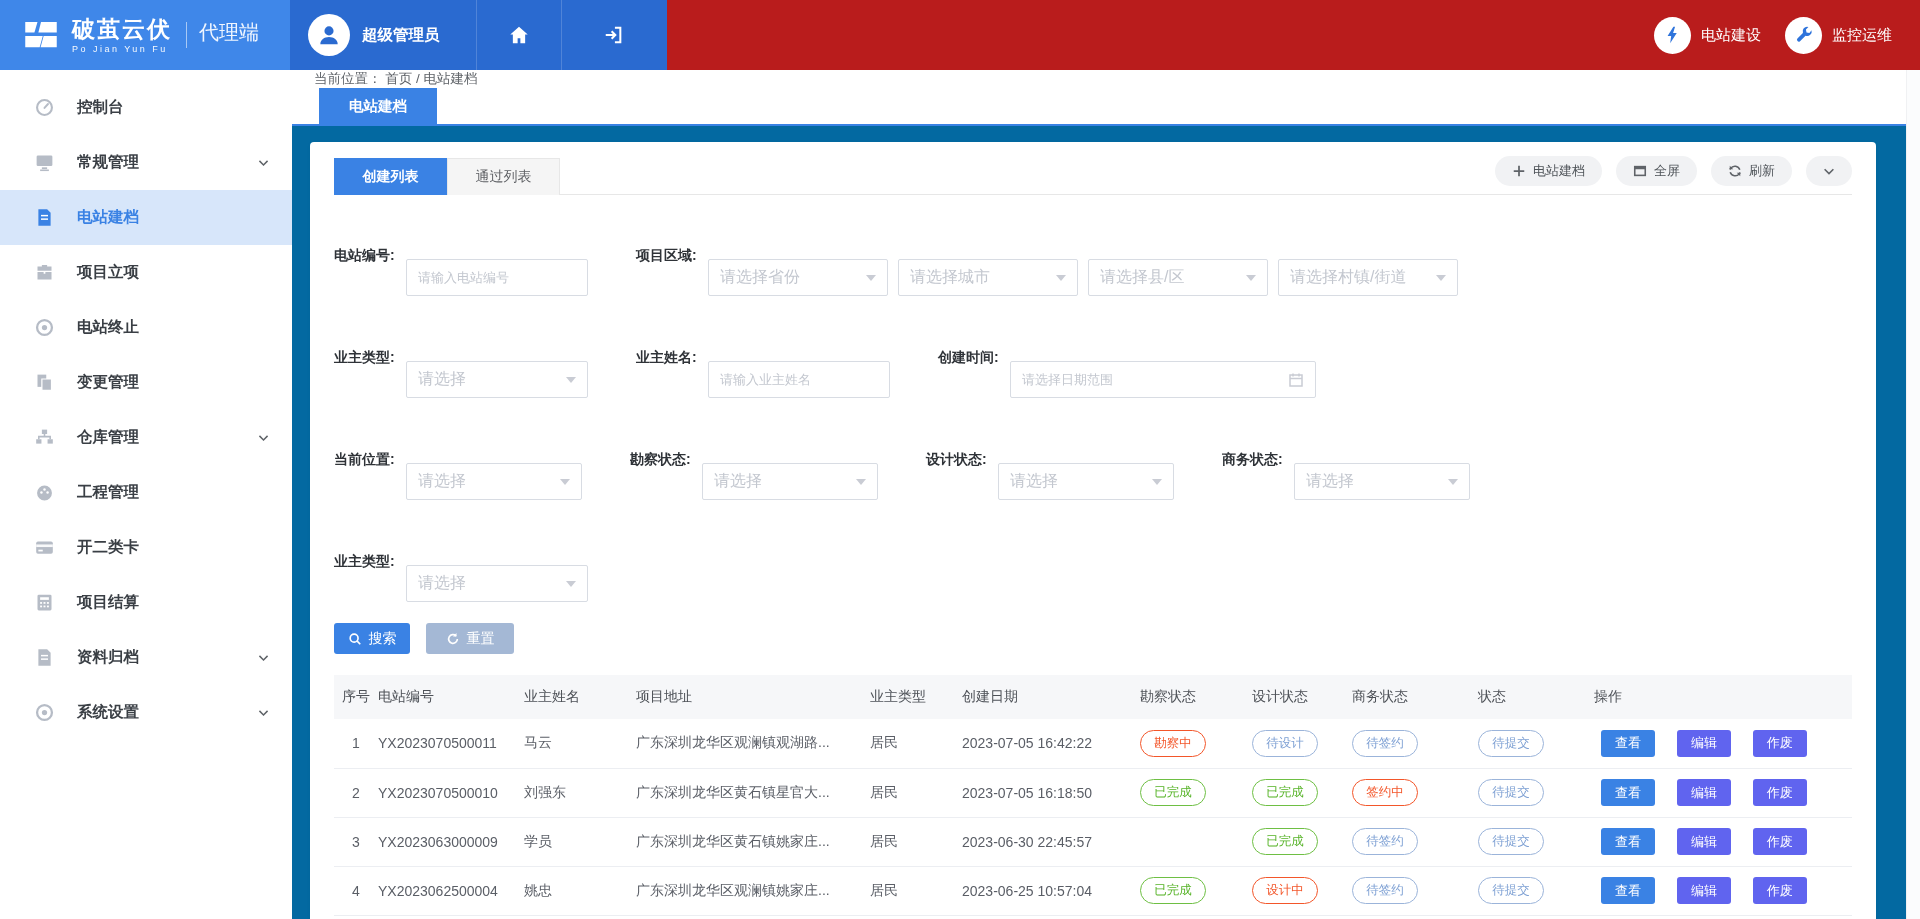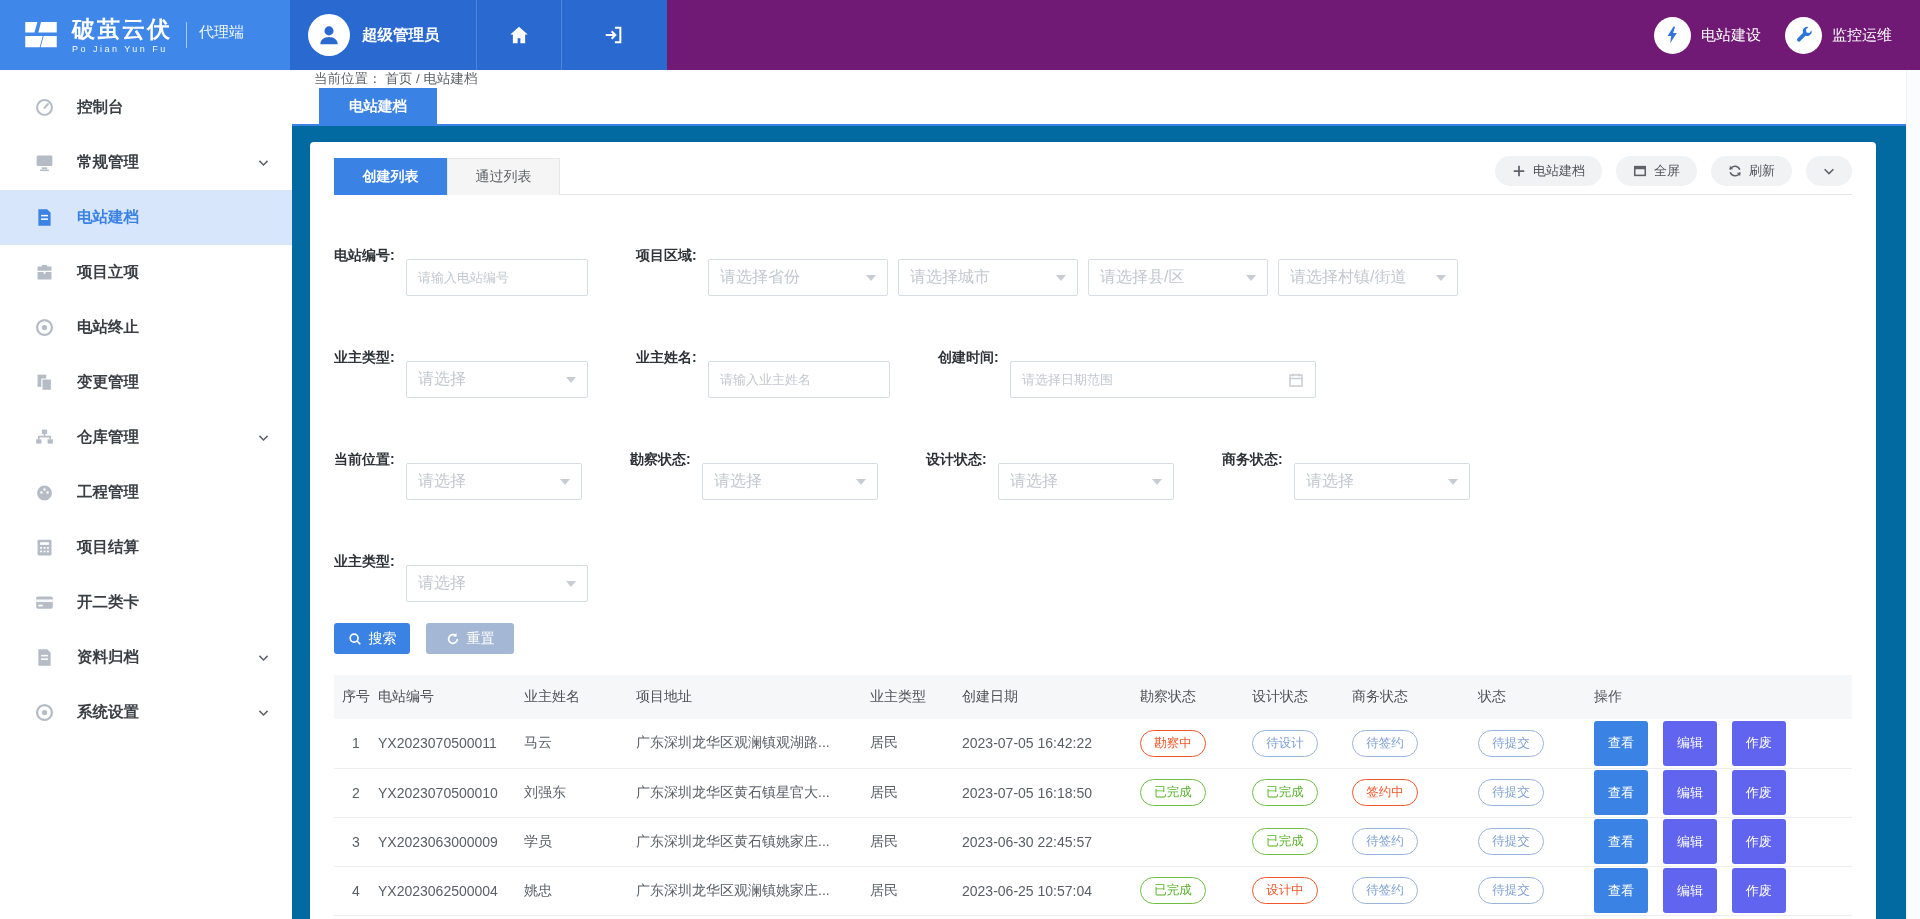--- a/index.html
+++ b/index.html
@@ -1,28 +1,28 @@
 <!DOCTYPE html>
 <html><head>
 <meta charset="utf-8">
 <style>
   * { margin:0; padding:0; box-sizing:border-box; }
   html,body { width:1920px; height:919px; }
   body { font-family:"Liberation Sans","DejaVu Sans",sans-serif; background:#edf0f4; overflow:hidden; }
   .screen { position:relative; width:1920px; height:919px; display:flex; flex-direction:column; }
 
   
-  .topbar { height:70px; display:flex; align-items:stretch; background:#701a75; flex-shrink:0; }
+  .topbar { height:70px; display:flex; align-items:stretch; background:#b91c1c; flex-shrink:0; }
   .brand { width:290px; background:#3f87e9; display:flex; align-items:center; padding-left:20px; flex-shrink:0; }
   .logo-mark { width:42px; height:42px; flex-shrink:0; }
   .brand-text { margin-left:10px; color:#fff; }
   .brand-title { font-size:23px; font-weight:700; letter-spacing:2px; line-height:24px; }
   .brand-sub { font-size:9px; letter-spacing:2.5px; margin-top:3px; opacity:.95; }
   .brand-divider { width:1px; height:26px; background:rgba(255,255,255,.55); margin:0 12px 0 14px; }
-  .brand-portal { color:#f0f6ff; font-size:15px; padding-bottom:6px; }
+  .brand-portal { color:#f0f6ff; font-size:20px; padding-bottom:6px; }
   .userbar { display:flex; background:#2a6ad0; flex-shrink:0; }
   .user-seg { display:flex; align-items:center; padding:0 36px 0 18px; cursor:pointer; }
   .avatar { width:42px; height:42px; border-radius:50%; background:#fff; display:flex; align-items:center; justify-content:center; }
   .avatar svg { width:26px; height:26px; fill:#2a6ad0; }
   .user-name { color:#fff; font-size:15.5px; font-weight:700; margin-left:12px; }
   .icon-seg { width:85px; display:flex; align-items:center; justify-content:center; border-left:1px solid rgba(255,255,255,.18); cursor:pointer; }
   .icon-seg.wide { width:106px; }
   .icon-seg svg { width:22px; height:22px; fill:#fff; }
   .top-spacer { flex:1; }
   .top-links { display:flex; align-items:center; gap:24px; padding-right:28px; }
@@ -92,21 +92,21 @@
   
   table.grid { width:100%; margin-top:21px; border-collapse:collapse; font-size:14px; table-layout:fixed; }
   table.grid thead tr { background:#f6f7f9; height:44px; }
   table.grid th { font-weight:400; color:#4d5157; text-align:left; padding-right:6px; }
   table.grid td { height:49px; border-bottom:1px solid #eceef2; color:#5a5e66; padding-right:6px; }
   table.grid th:first-child, table.grid td:first-child { text-align:center; padding-right:0; }
   .pill { display:inline-block; min-width:66px; text-align:center; padding:4px 10px; border-radius:14px; font-size:12.5px; border:1px solid; background:#fff; }
   .pill.orange { color:#f3562a; border-color:#f3562a; }
   .pill.green { color:#56b327; border-color:#6ebf43; }
   .pill.wait { color:#7fa1d4; border-color:#9bb4da; }
-  .abtn { width:54px; height:45px; border:none; border-radius:3px; color:#fff; font-size:13px; margin-right:11px; cursor:pointer; font-family:inherit; }
+  .abtn { width:54px; height:27px; border:none; border-radius:3px; color:#fff; font-size:13px; margin-right:11px; cursor:pointer; font-family:inherit;margin-left:7px; }
   .abtn.view { background:#3a82e4; }
   .abtn.edit, .abtn.void { background:#6064ef; }
 
   
   .pager { height:56px; display:flex; align-items:center; justify-content:flex-end; gap:10px; font-size:13.5px; color:#303133; }
   .perpage { height:27px; border:1px solid #8f9398; border-radius:3px; display:flex; align-items:center; gap:7px; padding:0 8px; font-weight:700; cursor:pointer; }
   .perpage svg { width:11px; height:11px; color:#1f2328; }
   .pg-arrow { width:22px; height:22px; display:flex; align-items:center; justify-content:center; cursor:pointer; color:#5b8fd9; }
   .pg-arrow svg { width:15px; height:15px; }
   .pg-num { width:27px; height:27px; background:#2e7df0; color:#fff; border-radius:3px; display:flex; align-items:center; justify-content:center; font-size:13.5px; cursor:pointer; }
@@ -255,41 +255,41 @@
             <path d="M12 4a8.5 8.5 0 1 0 0 17 8.5 8.5 0 0 0 0-17z" fill="currentColor"></path>
             <circle cx="8.5" cy="12" r="1.4" fill="#fff"></circle>
             <circle cx="12" cy="8.5" r="1.4" fill="#fff"></circle>
             <circle cx="15.5" cy="12" r="1.4" fill="#fff"></circle>
           </svg>
         <span class="s-lbl">工程管理</span>
       </div>
 
       <div class="side-item">
         <svg class="mi" viewBox="0 0 24 24">
+            <rect x="2.5" y="5" width="19" height="14" rx="2" fill="currentColor"></rect>
+            <rect x="2.5" y="8.5" width="19" height="3" fill="#fff" opacity=".9"></rect>
+            <rect x="5" y="14.5" width="5" height="2" fill="#fff"></rect>
+          </svg>
+        <span class="s-lbl">开二类卡</span>
+      </div>
+
+      <div class="side-item">
+        <svg class="mi" viewBox="0 0 24 24">
             <rect x="4" y="3" width="16" height="18" rx="1.5" fill="currentColor"></rect>
             <rect x="7" y="6" width="10" height="3" fill="#fff"></rect>
             <g fill="#fff">
               <rect x="7" y="11.5" width="2.2" height="2"></rect>
               <rect x="10.9" y="11.5" width="2.2" height="2"></rect>
               <rect x="14.8" y="11.5" width="2.2" height="2"></rect>
               <rect x="7" y="15.5" width="2.2" height="2"></rect>
               <rect x="10.9" y="15.5" width="2.2" height="2"></rect>
               <rect x="14.8" y="15.5" width="2.2" height="2"></rect>
             </g>
           </svg>
         <span class="s-lbl">项目结算</span>
-      </div>
-
-      <div class="side-item">
-        <svg class="mi" viewBox="0 0 24 24">
-            <rect x="2.5" y="5" width="19" height="14" rx="2" fill="currentColor"></rect>
-            <rect x="2.5" y="8.5" width="19" height="3" fill="#fff" opacity=".9"></rect>
-            <rect x="5" y="14.5" width="5" height="2" fill="#fff"></rect>
-          </svg>
-        <span class="s-lbl">开二类卡</span>
       </div>
 
       <div class="side-item">
         <svg class="mi" viewBox="0 0 24 24">
             <path d="M5 2.5h10l4 4v15H5z" fill="currentColor"></path>
             <rect x="8" y="9" width="8" height="1.7" fill="#fff"></rect>
             <rect x="8" y="13" width="8" height="1.7" fill="#fff"></rect>
           </svg>
         <span class="s-lbl">资料归档</span>
         <svg class="chev" viewBox="0 0 16 16">

